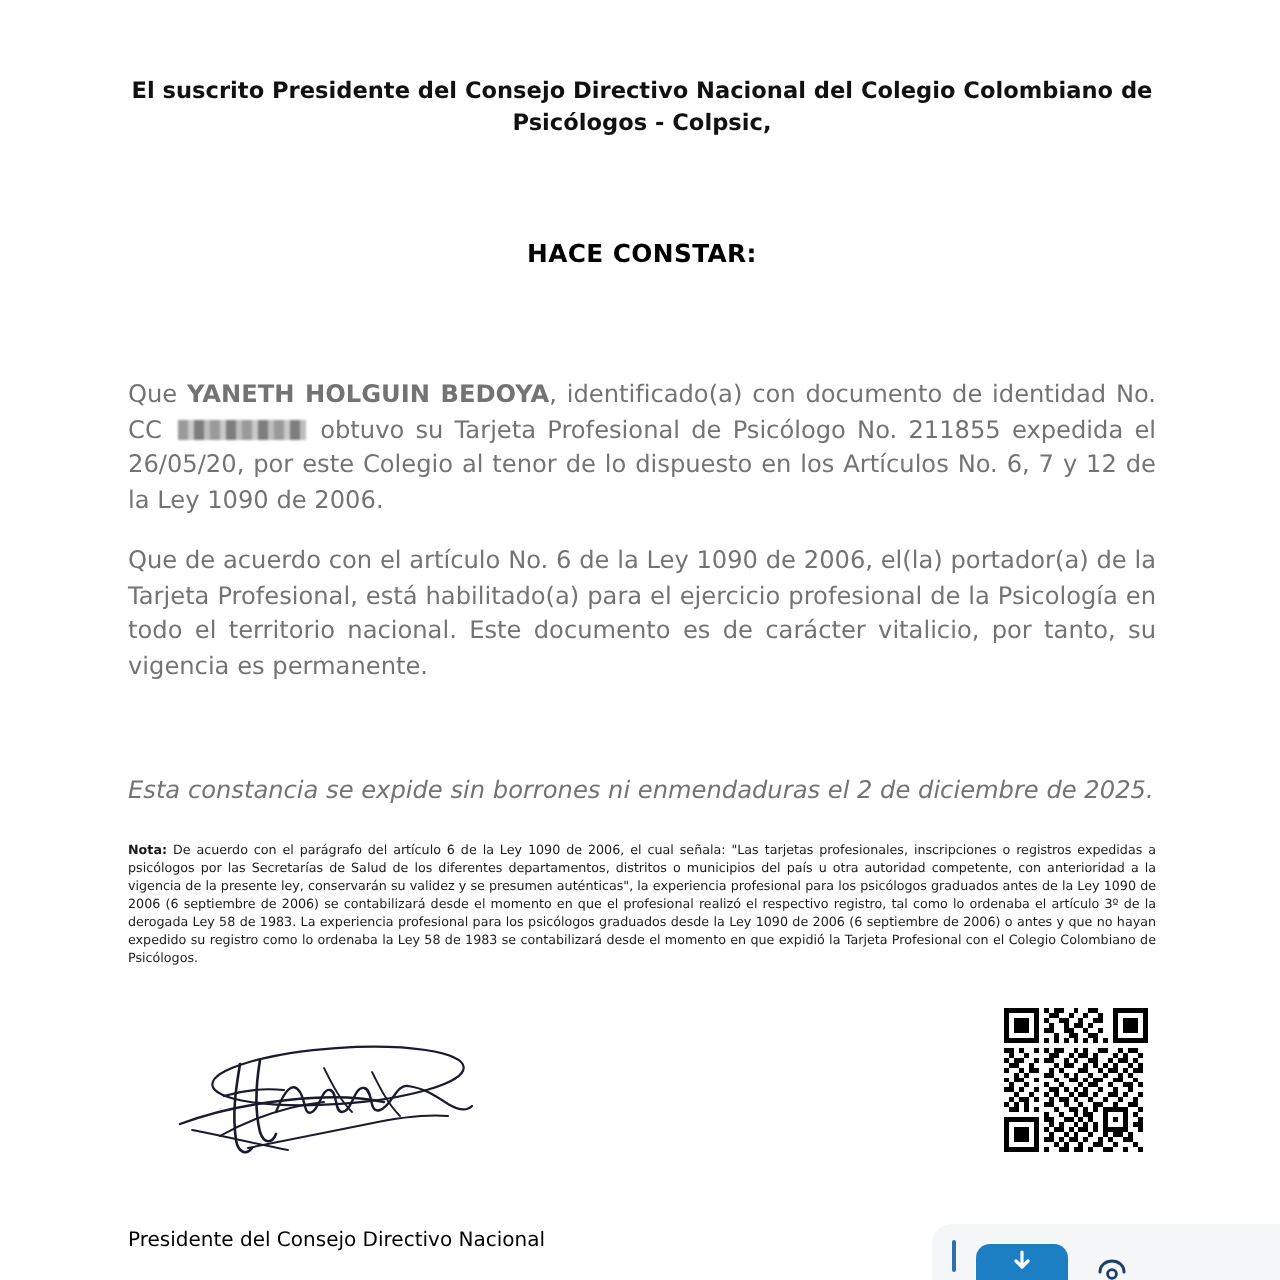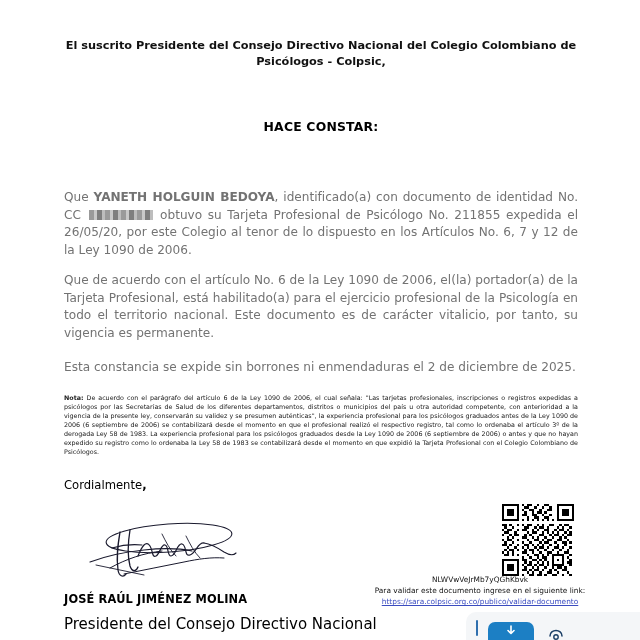--- a/index.html
+++ b/index.html
@@ -53,21 +53,21 @@
   
   .para {
     font-size: 12.1px;
     line-height: 1.47;
     text-align: justify;
     text-justify: inter-word;
     color: #737373;
   }
   .para-1 { margin-top: 55px; }
   .para-2 { margin-top: 2px; }
-  .para-3 { margin-top: 16px; }
+  .para-3 { margin-top: 44px; font-style: italic; }
 
   .bold { font-weight: 700; }
 
   
   .redacted {
     display: inline-block;
     width: 64px;
     height: 10px;
     vertical-align: -1px;
     margin: 0 2px;
@@ -112,21 +112,21 @@
     left: 64px;
     top: 592px;
     font-size: 11.4px;
     font-weight: 700;
     letter-spacing: 0.15px;
   }
   .signer-title {
     position: absolute;
     left: 64px;
     top: 615px;
-    font-size: 15px;
+    font-size: 10px;
   }
 
   
   .qr-block {
     position: absolute;
     left: 502px;
     top: 504px;
     width: 72px;
     height: 72px;
   }
@@ -202,21 +202,20 @@
     <div class="hace-constar">HACE CONSTAR:</div>
 
     <p class="para para-1"><span>Que </span><span class="bold">YANETH HOLGUIN BEDOYA</span><span>, identificado(a) con documento de identidad No. CC </span><span class="redacted"></span><span> obtuvo su Tarjeta Profesional de Psicólogo No. 211855 expedida el 26/05/20, por este Colegio al tenor de lo dispuesto en los Artículos No. 6, 7 y 12 de la Ley 1090 de 2006.</span></p>
 
     <p class="para para-2">Que de acuerdo con el artículo No. 6 de la Ley 1090 de 2006, el(la) portador(a) de la Tarjeta Profesional, está habilitado(a) para el ejercicio profesional de la Psicología en todo el territorio nacional. Este documento es de carácter vitalicio, por tanto, su vigencia es permanente.</p>
 
     <p class="para para-3">Esta constancia se expide sin borrones ni enmendaduras el 2 de diciembre de 2025.</p>
 
     <p class="nota"><b>Nota:</b><span> De acuerdo con el parágrafo del artículo 6 de la Ley 1090 de 2006, el cual señala: "Las tarjetas profesionales, inscripciones o registros expedidas a psicólogos por las Secretarías de Salud de los diferentes departamentos, distritos o municipios del país u otra autoridad competente, con anterioridad a la vigencia de la presente ley, conservarán su validez y se presumen auténticas", la experiencia profesional para los psicólogos graduados antes de la Ley 1090 de 2006 (6 septiembre de 2006) se contabilizará desde el momento en que el profesional realizó el respectivo registro, tal como lo ordenaba el artículo 3º de la derogada Ley 58 de 1983. La experiencia profesional para los psicólogos graduados desde la Ley 1090 de 2006 (6 septiembre de 2006) o antes y que no hayan expedido su registro como lo ordenaba la Ley 58 de 1983 se contabilizará desde el momento en que expidió la Tarjeta Profesional con el Colegio Colombiano de Psicólogos.</span></p>
 
-    <p class="cordialmente"><span>Cordialmente</span><b>,</b></p>
   </div>
 
   <div class="signature-wrap">
     <svg width="240" height="70" viewBox="0 0 240 70" fill="none" xmlns="http://www.w3.org/2000/svg">
       <g stroke="#1a1a2e" fill="none" stroke-linecap="round" stroke-linejoin="round">
         <ellipse cx="103" cy="26" rx="63" ry="14" stroke-width="1.1" transform="rotate(-4 103 26)"></ellipse>
         <path d="M24 50 C 40 44, 58 40, 78 38 C 96 36, 112 36, 126 39" stroke-width="1.2"></path>
         <path d="M44 56 C 60 47, 78 41, 96 39" stroke-width="1"></path>
         <path d="M54 20 C 52 32, 50 44, 52 58 C 53 64, 57 66, 60 62" stroke-width="1.3"></path>
         <path d="M46 36 C 56 33, 66 32, 76 33" stroke-width="1.1"></path>
@@ -224,21 +223,20 @@
         <path d="M72 44 C 76 34, 80 28, 84 34 C 87 39, 86 46, 90 44 C 94 42, 95 32, 99 33 C 103 34, 101 44, 105 44 C 110 44, 111 31, 116 32 C 121 33, 118 45, 124 43 C 130 41, 132 30, 138 31" stroke-width="1.2"></path>
         <path d="M138 31 C 146 32, 152 36, 158 40 C 163 43, 167 44, 170 41" stroke-width="1.1"></path>
         <path d="M58 62 C 78 58, 98 54, 118 50 C 132 47, 146 45, 158 46" stroke-width="1"></path>
         <path d="M30 53 C 46 56, 62 60, 78 63" stroke-width="0.9"></path>
         <path d="M96 22 C 100 30, 104 38, 110 44" stroke-width="0.9"></path>
         <path d="M120 24 C 124 32, 128 40, 134 46" stroke-width="0.9"></path>
       </g>
     </svg>
   </div>
 
-  <div class="signer-name">JOSÉ RAÚL JIMÉNEZ MOLINA</div>
   <div class="signer-title">Presidente del Consejo Directivo Nacional</div>
 
   <div class="qr-block">
     <svg width="72" height="72" viewBox="0 0 29 29" shape-rendering="crispEdges" xmlns="http://www.w3.org/2000/svg">
       <rect width="29" height="29" fill="#ffffff"></rect>
       <g fill="#000000">
 
         <rect x="0" y="0" width="7" height="1"></rect>
           <rect x="0" y="6" width="7" height="1"></rect>
         <rect x="0" y="0" width="1" height="7"></rect>
@@ -464,25 +462,20 @@
           <rect x="11" y="28" width="2" height="1"></rect>
         <rect x="14" y="28" width="2" height="1"></rect>
           <rect x="17" y="28" width="1" height="1"></rect>
         <rect x="20" y="28" width="2" height="1"></rect>
           <rect x="24" y="28" width="1" height="1"></rect>
         <rect x="27" y="28" width="1" height="1"></rect>
       </g>
     </svg>
   </div>
 
-  <div class="validate-block">
-    <div class="validate-code">NLWVwVeJrMb7yQGhKbvk</div>
-    <div class="validate-text">Para validar este documento ingrese en el siguiente link:</div>
-    <a class="validate-link" href="#">https://sara.colpsic.org.co/publico/validar-documento</a>
-  </div>
 </div>
 
 <div class="pdf-toolbar">
   <div class="tb-divider"></div>
   <div class="tb-primary">
     <svg width="16" height="14" viewBox="0 0 16 14" fill="none" xmlns="http://www.w3.org/2000/svg">
       <path d="M8 2 L8 9 M5 6.5 L8 9.5 L11 6.5" stroke="#ffffff" stroke-width="1.6" stroke-linecap="round" stroke-linejoin="round"></path>
     </svg>
   </div>
   <div class="tb-icon">

